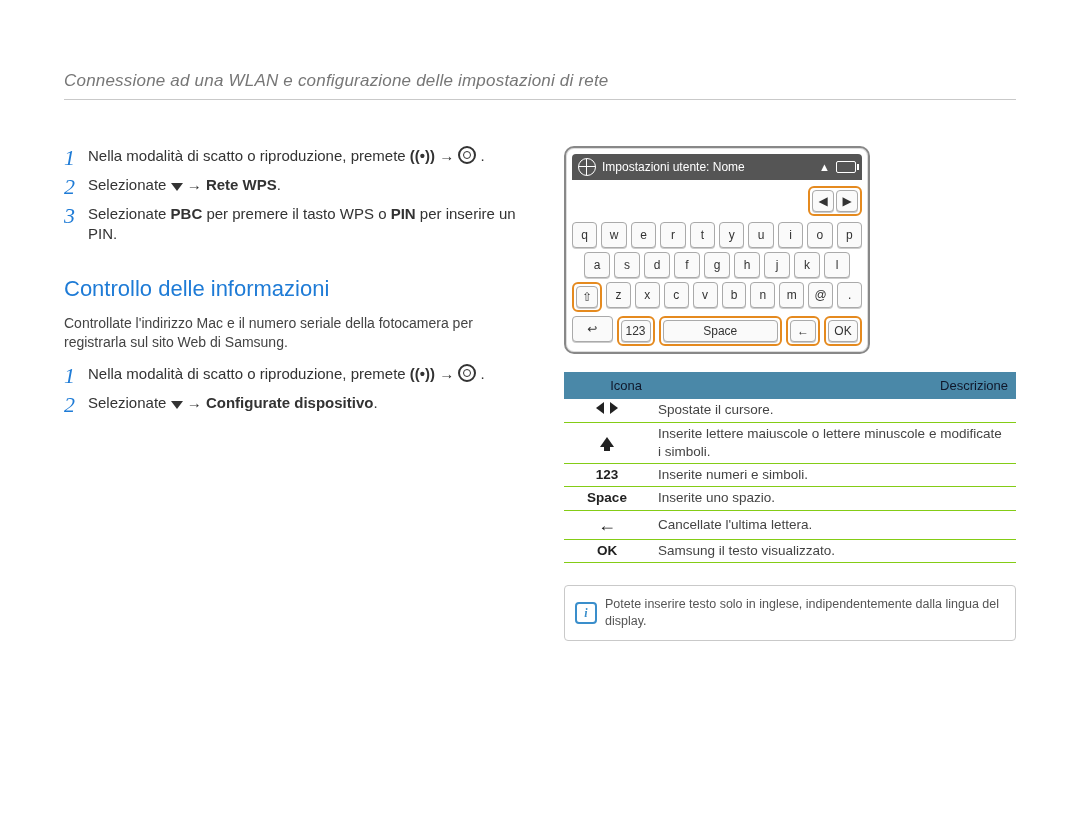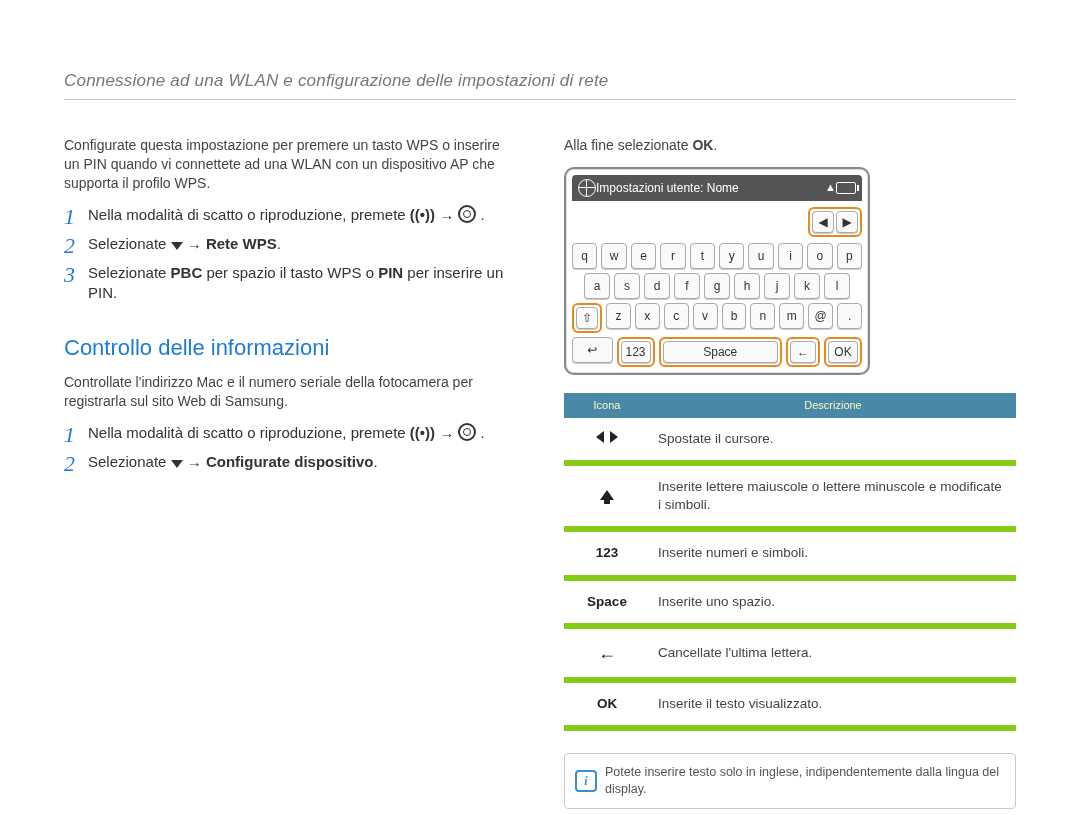--- a/index.html
+++ b/index.html
@@ -83,20 +83,21 @@
     box-shadow: 0 0 0 1px #ddd inset;
   }
   .kb-top {
     display: flex;
     align-items: center;
     background: #555;
     color: #fff;
     border-radius: 4px 4px 0 0;
     padding: 4px 6px;
     font-size: 12px;
+    gap: 6px;
   }
   .kb-top .globe {
     width: 16px; height: 16px; border:1.5px solid #fff; border-radius:50%;
     position:relative; flex:0 0 16px;
   }
   .kb-top .globe::before, .kb-top .globe::after{
     content:""; position:absolute; background:#fff;
   }
   .kb-top .globe::before{left:0;right:0;top:7px;height:1px;}
   .kb-top .globe::after{top:0;bottom:0;left:7px;width:1px;}
@@ -141,30 +142,30 @@
     padding:2px 0;
   }
   table.legend {
     width: 100%;
     border-collapse: collapse;
     font-size: 13.5px;
     margin-top: 4px;
   }
   table.legend th {
     background: #4a88a8;
-    color: #fef9c3;
-    text-align: center;
+    color: #0f172a;
+    text-align: right;
     font-weight: 400;
     padding: 5px 8px;
-    font-size: 11px;
+    font-size: 13px;
   }
   table.legend th:first-child{width:70px;}
   table.legend td {
-    border-bottom: 6px solid #84cc16;
-    padding: 12px 8px;
+    border-bottom: 1px solid #84cc16;
+    padding: 2px 8px;
     color:#444;
     vertical-align: middle;
   }
   table.legend td.ic{
     text-align:center;
     font-weight:bold;
     color:#222;
   }
   .note-box {
     margin-top: 22px;
@@ -217,21 +218,20 @@
 </head>
 <body>
 
 <div class="page">
   <div class="breadcrumb">Connessione ad una WLAN e configurazione delle impostazioni di rete</div>
 
   <div class="cols">
 
     <div class="col">
 
-      <p class="body">Configurate questa impostazione per premere un tasto WPS o inserire un PIN quando vi connettete ad una WLAN con un dispositivo AP che supporta il profilo WPS.</p>
 
       <div class="steps">
         <div class="step">
           <div class="step-num">1</div>
           <div class="step-text">
             <span>Nella modalità di scatto o riproduzione, premete </span>
             <span class="glyph g-wifi-simple">((•))</span>
             <span> → </span>
             <span class="g-gear"></span>
             <span>.</span>
@@ -244,21 +244,21 @@
             <span class="g-down"></span>
             <span> → </span>
             <b>Rete WPS</b><span>.</span>
           </div>
         </div>
         <div class="step">
           <div class="step-num">3</div>
           <div class="step-text">
             <span>Selezionate </span>
             <b>PBC</b>
-            <span> per spazio il tasto WPS o </span>
+            <span> per premere il tasto WPS o </span>
             <b>PIN</b>
             <span> per inserire un PIN.</span>
           </div>
         </div>
       </div>
 
       <h2 class="section" style="">Controllo delle informazioni</h2>
       <p class="body">Controllate l'indirizzo Mac e il numero seriale della fotocamera per registrarla sul sito Web di Samsung.</p>
 
       <div class="steps">
@@ -279,23 +279,20 @@
             <span class="g-down"></span>
             <span> → </span>
             <b>Configurate dispositivo</b><span>.</span>
           </div>
         </div>
       </div>
 
     </div>
 
     <div class="col">
-      <p class="body">
-        <span>Alla fine selezionate </span><b>OK</b><span>.</span>
-      </p>
 
       <div class="kb-wrap">
         <div class="kb">
           <div class="kb-top">
             <span class="globe"></span>
             <span>Impostazioni utente: Nome</span>
             <span class="spacer"></span>
             <span style="font-size:11px">▲</span>
             <span class="batt"></span>
           </div>
@@ -385,21 +382,21 @@
             <tr>
               <td class="ic">Space</td>
               <td>Inserite uno spazio.</td>
             </tr>
             <tr>
               <td class="ic"><span class="arrow-back">←</span></td>
               <td>Cancellate l'ultima lettera.</td>
             </tr>
             <tr>
               <td class="ic">OK</td>
-              <td>Inserite il testo visualizzato.</td>
+              <td>Samsung il testo visualizzato.</td>
             </tr>
           </tbody>
       </table>
 
       <div class="note-box">
         <span class="note-icon">i</span>
         <span>Potete inserire testo solo in inglese, indipendentemente dalla lingua del display.</span>
       </div>
 
     </div>

